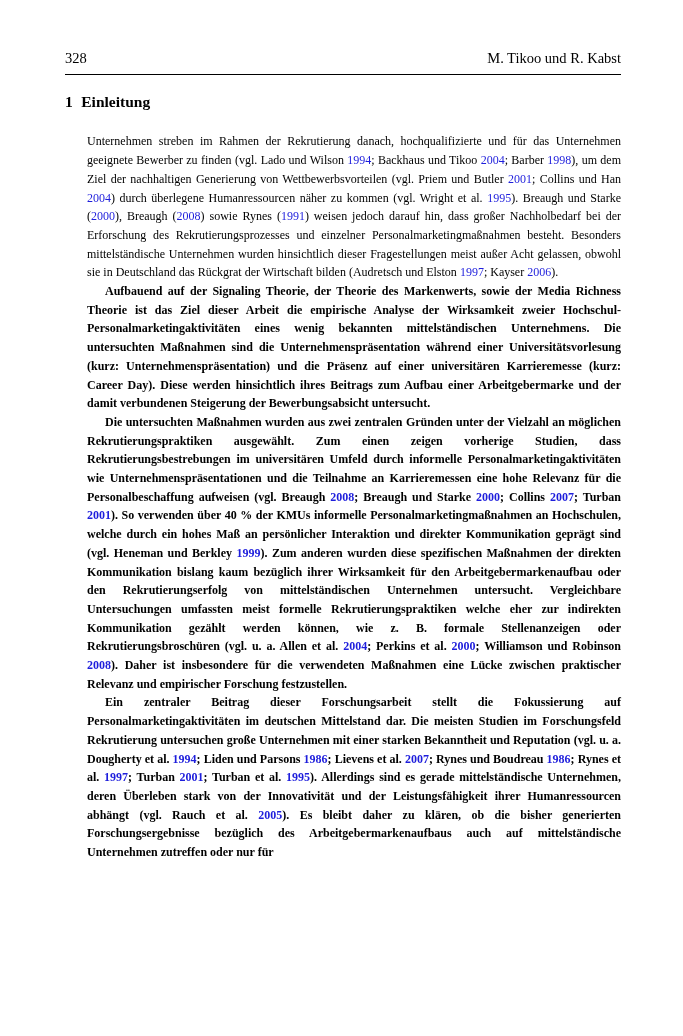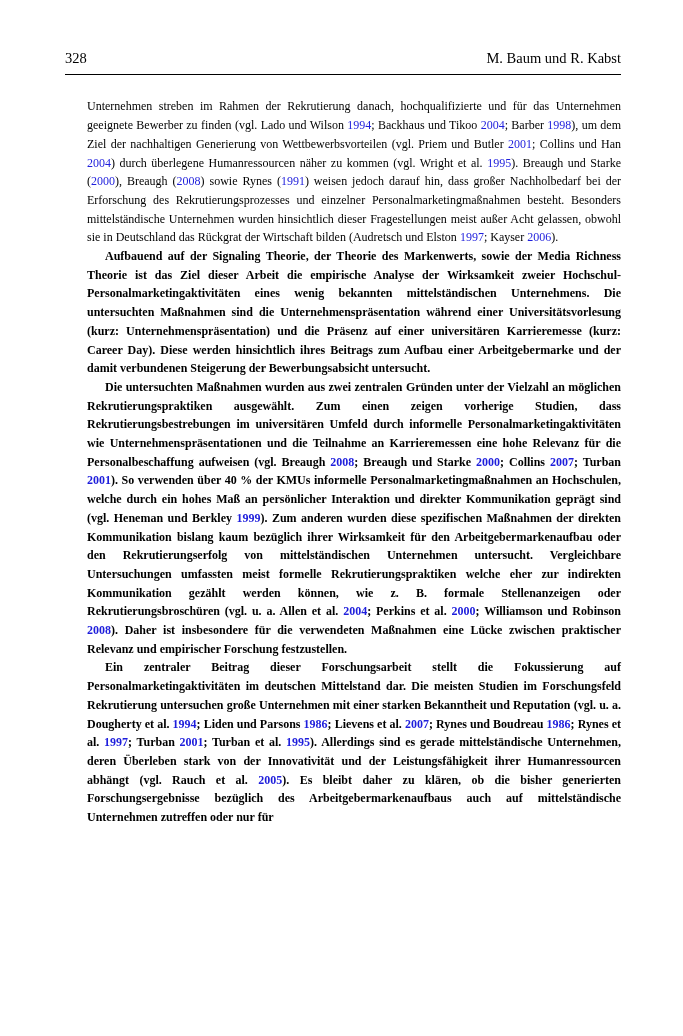--- a/index.html
+++ b/index.html
@@ -65,25 +65,28 @@
   }
 </style>
 </head>
 <body>
 
 <div class="page">
   <div class="content">
 
     <div class="running-head">
       <span class="pagenum">328</span>
-      <span class="runtitle">M. Baum und R. Kabst</span>
+      <span class="runtitle">M. Tikoo und R. Kabst</span>
     </div>
 
     <hr class="head-rule">
 
+    <h1 class="section-heading">
+      <span class="num">1</span><span class="title">Einleitung</span>
+    </h1>
 
     <div class="body-text" id="article-body">
         <p><span>Unternehmen streben im Rahmen der Rekrutierung danach, hochqualifizierte und für das Unternehmen geeignete Bewerber zu finden (vgl. Lado und Wilson </span><a class="cite" style="color: rgb(30, 30, 220);">1994</a><span>; Backhaus und Tikoo </span><a class="cite" style="color: rgb(30, 30, 220);">2004</a><span>; Barber </span><a class="cite" style="color: rgb(30, 30, 220);">1998</a><span>), um dem Ziel der nachhaltigen Generierung von Wettbewerbsvorteilen (vgl. Priem und Butler </span><a class="cite" style="color: rgb(30, 30, 220);">2001</a><span>; Collins und Han </span><a class="cite" style="color: rgb(30, 30, 220);">2004</a><span>) durch überlegene Humanressourcen näher zu kommen (vgl. Wright et al. </span><a class="cite" style="color: rgb(30, 30, 220);">1995</a><span>). Breaugh und Starke (</span><a class="cite" style="color: rgb(30, 30, 220);">2000</a><span>), Breaugh (</span><a class="cite" style="color: rgb(30, 30, 220);">2008</a><span>) sowie Rynes (</span><a class="cite" style="color: rgb(30, 30, 220);">1991</a><span>) weisen jedoch darauf hin, dass großer Nachholbedarf bei der Erforschung des Rekrutierungsprozesses und einzelner Personalmarketingmaßnahmen besteht. Besonders mittelständische Unternehmen wurden hinsichtlich dieser Fragestellungen meist außer Acht gelassen, obwohl sie in Deutschland das Rückgrat der Wirtschaft bilden (Audretsch und Elston </span><a class="cite" style="color: rgb(30, 30, 220);">1997</a><span>; Kayser </span><a class="cite" style="color: rgb(30, 30, 220);">2006</a><span>).</span></p>
         <p class="indent"><span>Aufbauend auf der Signaling Theorie, der Theorie des Markenwerts, sowie der Media Richness Theorie ist das Ziel dieser Arbeit die empirische Analyse der Wirksamkeit zweier Hochschul-Personalmarketingaktivitäten eines wenig bekannten mittelständischen Unternehmens. Die untersuchten Maßnahmen sind die Unternehmenspräsentation während einer Universitätsvorlesung (kurz: Unternehmenspräsentation) und die Präsenz auf einer universitären Karrieremesse (kurz: Career Day). Diese werden hinsichtlich ihres Beitrags zum Aufbau einer Arbeitgebermarke und der damit verbundenen Steigerung der Bewerbungsabsicht untersucht.</span></p>
         <p class="indent"><span>Die untersuchten Maßnahmen wurden aus zwei zentralen Gründen unter der Vielzahl an möglichen Rekrutierungspraktiken ausgewählt. Zum einen zeigen vorherige Studien, dass Rekrutierungsbestrebungen im universitären Umfeld durch informelle Personalmarketingaktivitäten wie Unternehmenspräsentationen und die Teilnahme an Karrieremessen eine hohe Relevanz für die Personalbeschaffung aufweisen (vgl. Breaugh </span><a class="cite" style="color: rgb(30, 30, 220);">2008</a><span>; Breaugh und Starke </span><a class="cite" style="color: rgb(30, 30, 220);">2000</a><span>; Collins </span><a class="cite" style="color: rgb(30, 30, 220);">2007</a><span>; Turban </span><a class="cite" style="color: rgb(30, 30, 220);">2001</a><span>). So verwenden über 40 % der KMUs informelle Personalmarketingmaßnahmen an Hochschulen, welche durch ein hohes Maß an persönlicher Interaktion und direkter Kommunikation geprägt sind (vgl. Heneman und Berkley </span><a class="cite" style="color: rgb(30, 30, 220);">1999</a><span>). Zum anderen wurden diese spezifischen Maßnahmen der direkten Kommunikation bislang kaum bezüglich ihrer Wirksamkeit für den Arbeitgebermarkenaufbau oder den Rekrutierungserfolg von mittelständischen Unternehmen untersucht. Vergleichbare Untersuchungen umfassten meist formelle Rekrutierungspraktiken welche eher zur indirekten Kommunikation gezählt werden können, wie z. B. formale Stellenanzeigen oder Rekrutierungsbroschüren (vgl. u. a. Allen et al. </span><a class="cite" style="color: rgb(30, 30, 220);">2004</a><span>; Perkins et al. </span><a class="cite" style="color: rgb(30, 30, 220);">2000</a><span>; Williamson und Robinson </span><a class="cite" style="color: rgb(30, 30, 220);">2008</a><span>). Daher ist insbesondere für die verwendeten Maßnahmen eine Lücke zwischen praktischer Relevanz und empirischer Forschung festzustellen.</span></p>
         <p class="indent"><span>Ein zentraler Beitrag dieser Forschungsarbeit stellt die Fokussierung auf Personalmarketingaktivitäten im deutschen Mittelstand dar. Die meisten Studien im Forschungsfeld Rekrutierung untersuchen große Unternehmen mit einer starken Bekanntheit und Reputation (vgl. u. a. Dougherty et al. </span><a class="cite" style="color: rgb(30, 30, 220);">1994</a><span>; Liden und Parsons </span><a class="cite" style="color: rgb(30, 30, 220);">1986</a><span>; Lievens et al. </span><a class="cite" style="color: rgb(30, 30, 220);">2007</a><span>; Rynes und Boudreau </span><a class="cite" style="color: rgb(30, 30, 220);">1986</a><span>; Rynes et al. </span><a class="cite" style="color: rgb(30, 30, 220);">1997</a><span>; Turban </span><a class="cite" style="color: rgb(30, 30, 220);">2001</a><span>; Turban et al. </span><a class="cite" style="color: rgb(30, 30, 220);">1995</a><span>). Allerdings sind es gerade mittelständische Unternehmen, deren Überleben stark von der Innovativität und der Leistungsfähigkeit ihrer Humanressourcen abhängt (vgl. Rauch et al. </span><a class="cite" style="color: rgb(30, 30, 220);">2005</a><span>). Es bleibt daher zu klären, ob die bisher generierten Forschungsergebnisse bezüglich des Arbeitgebermarkenaufbaus auch auf mittelständische Unternehmen zutreffen oder nur für</span></p>
       </div>
 
   </div>
 </div>

